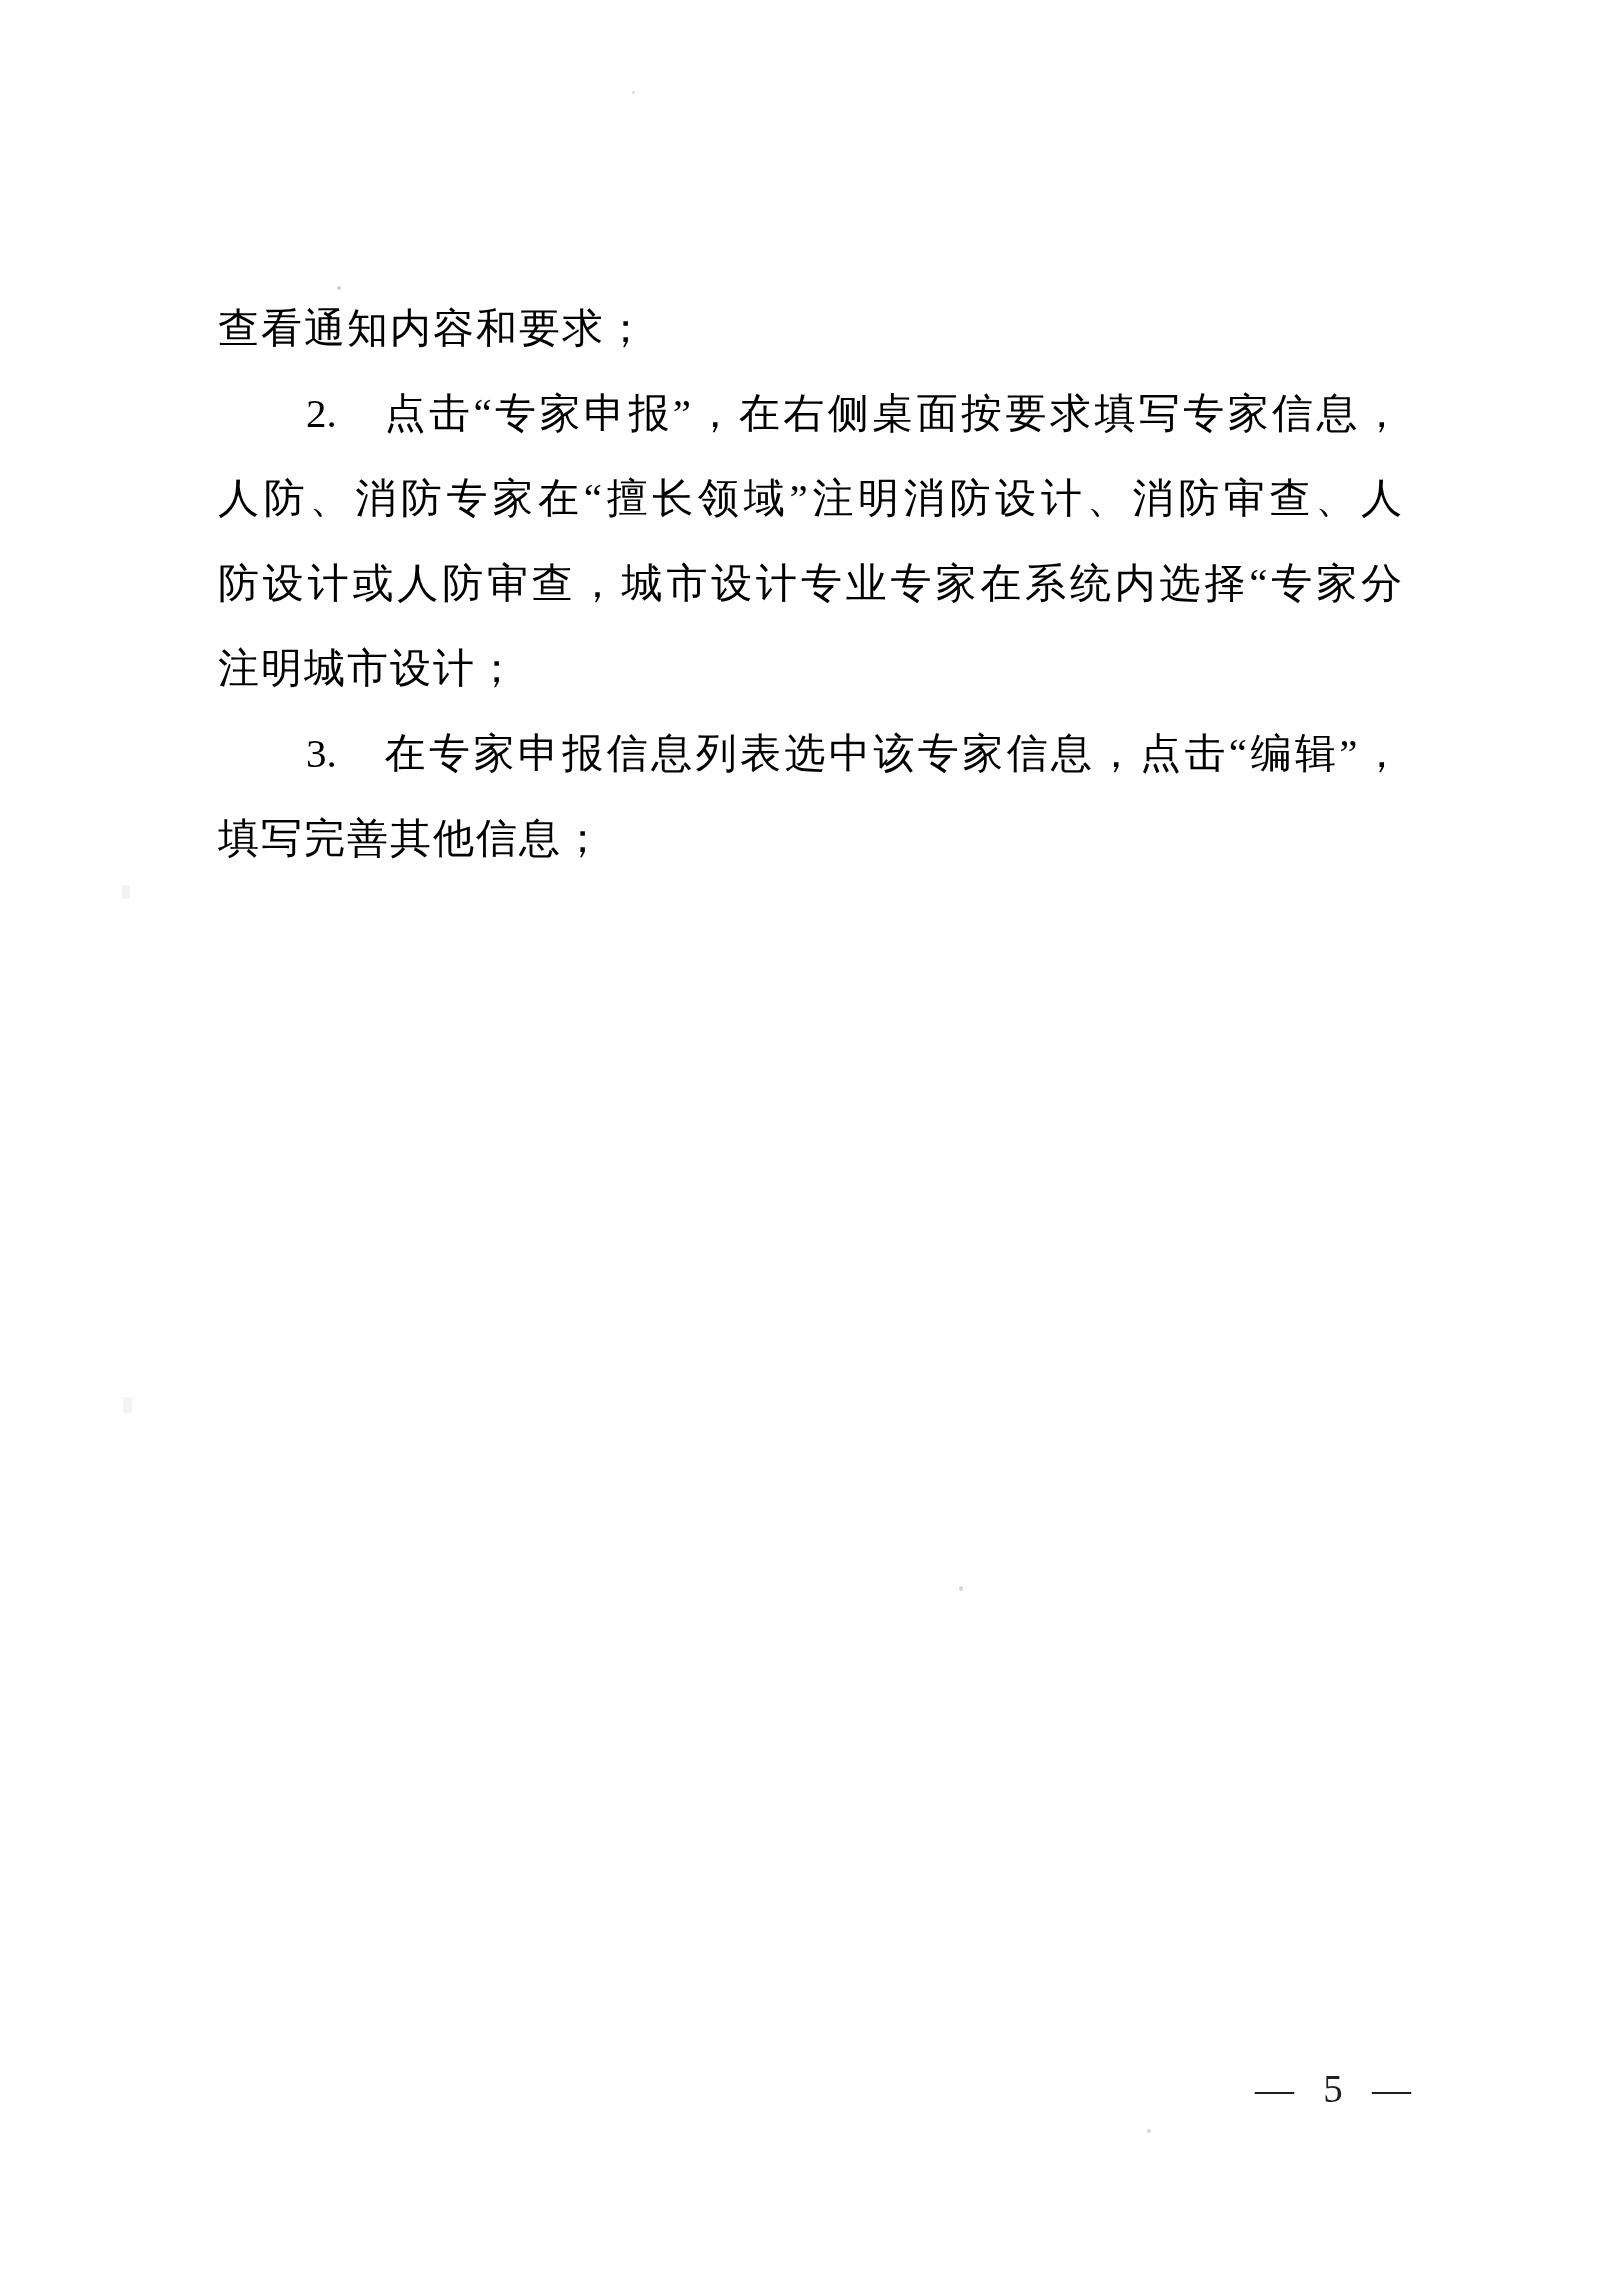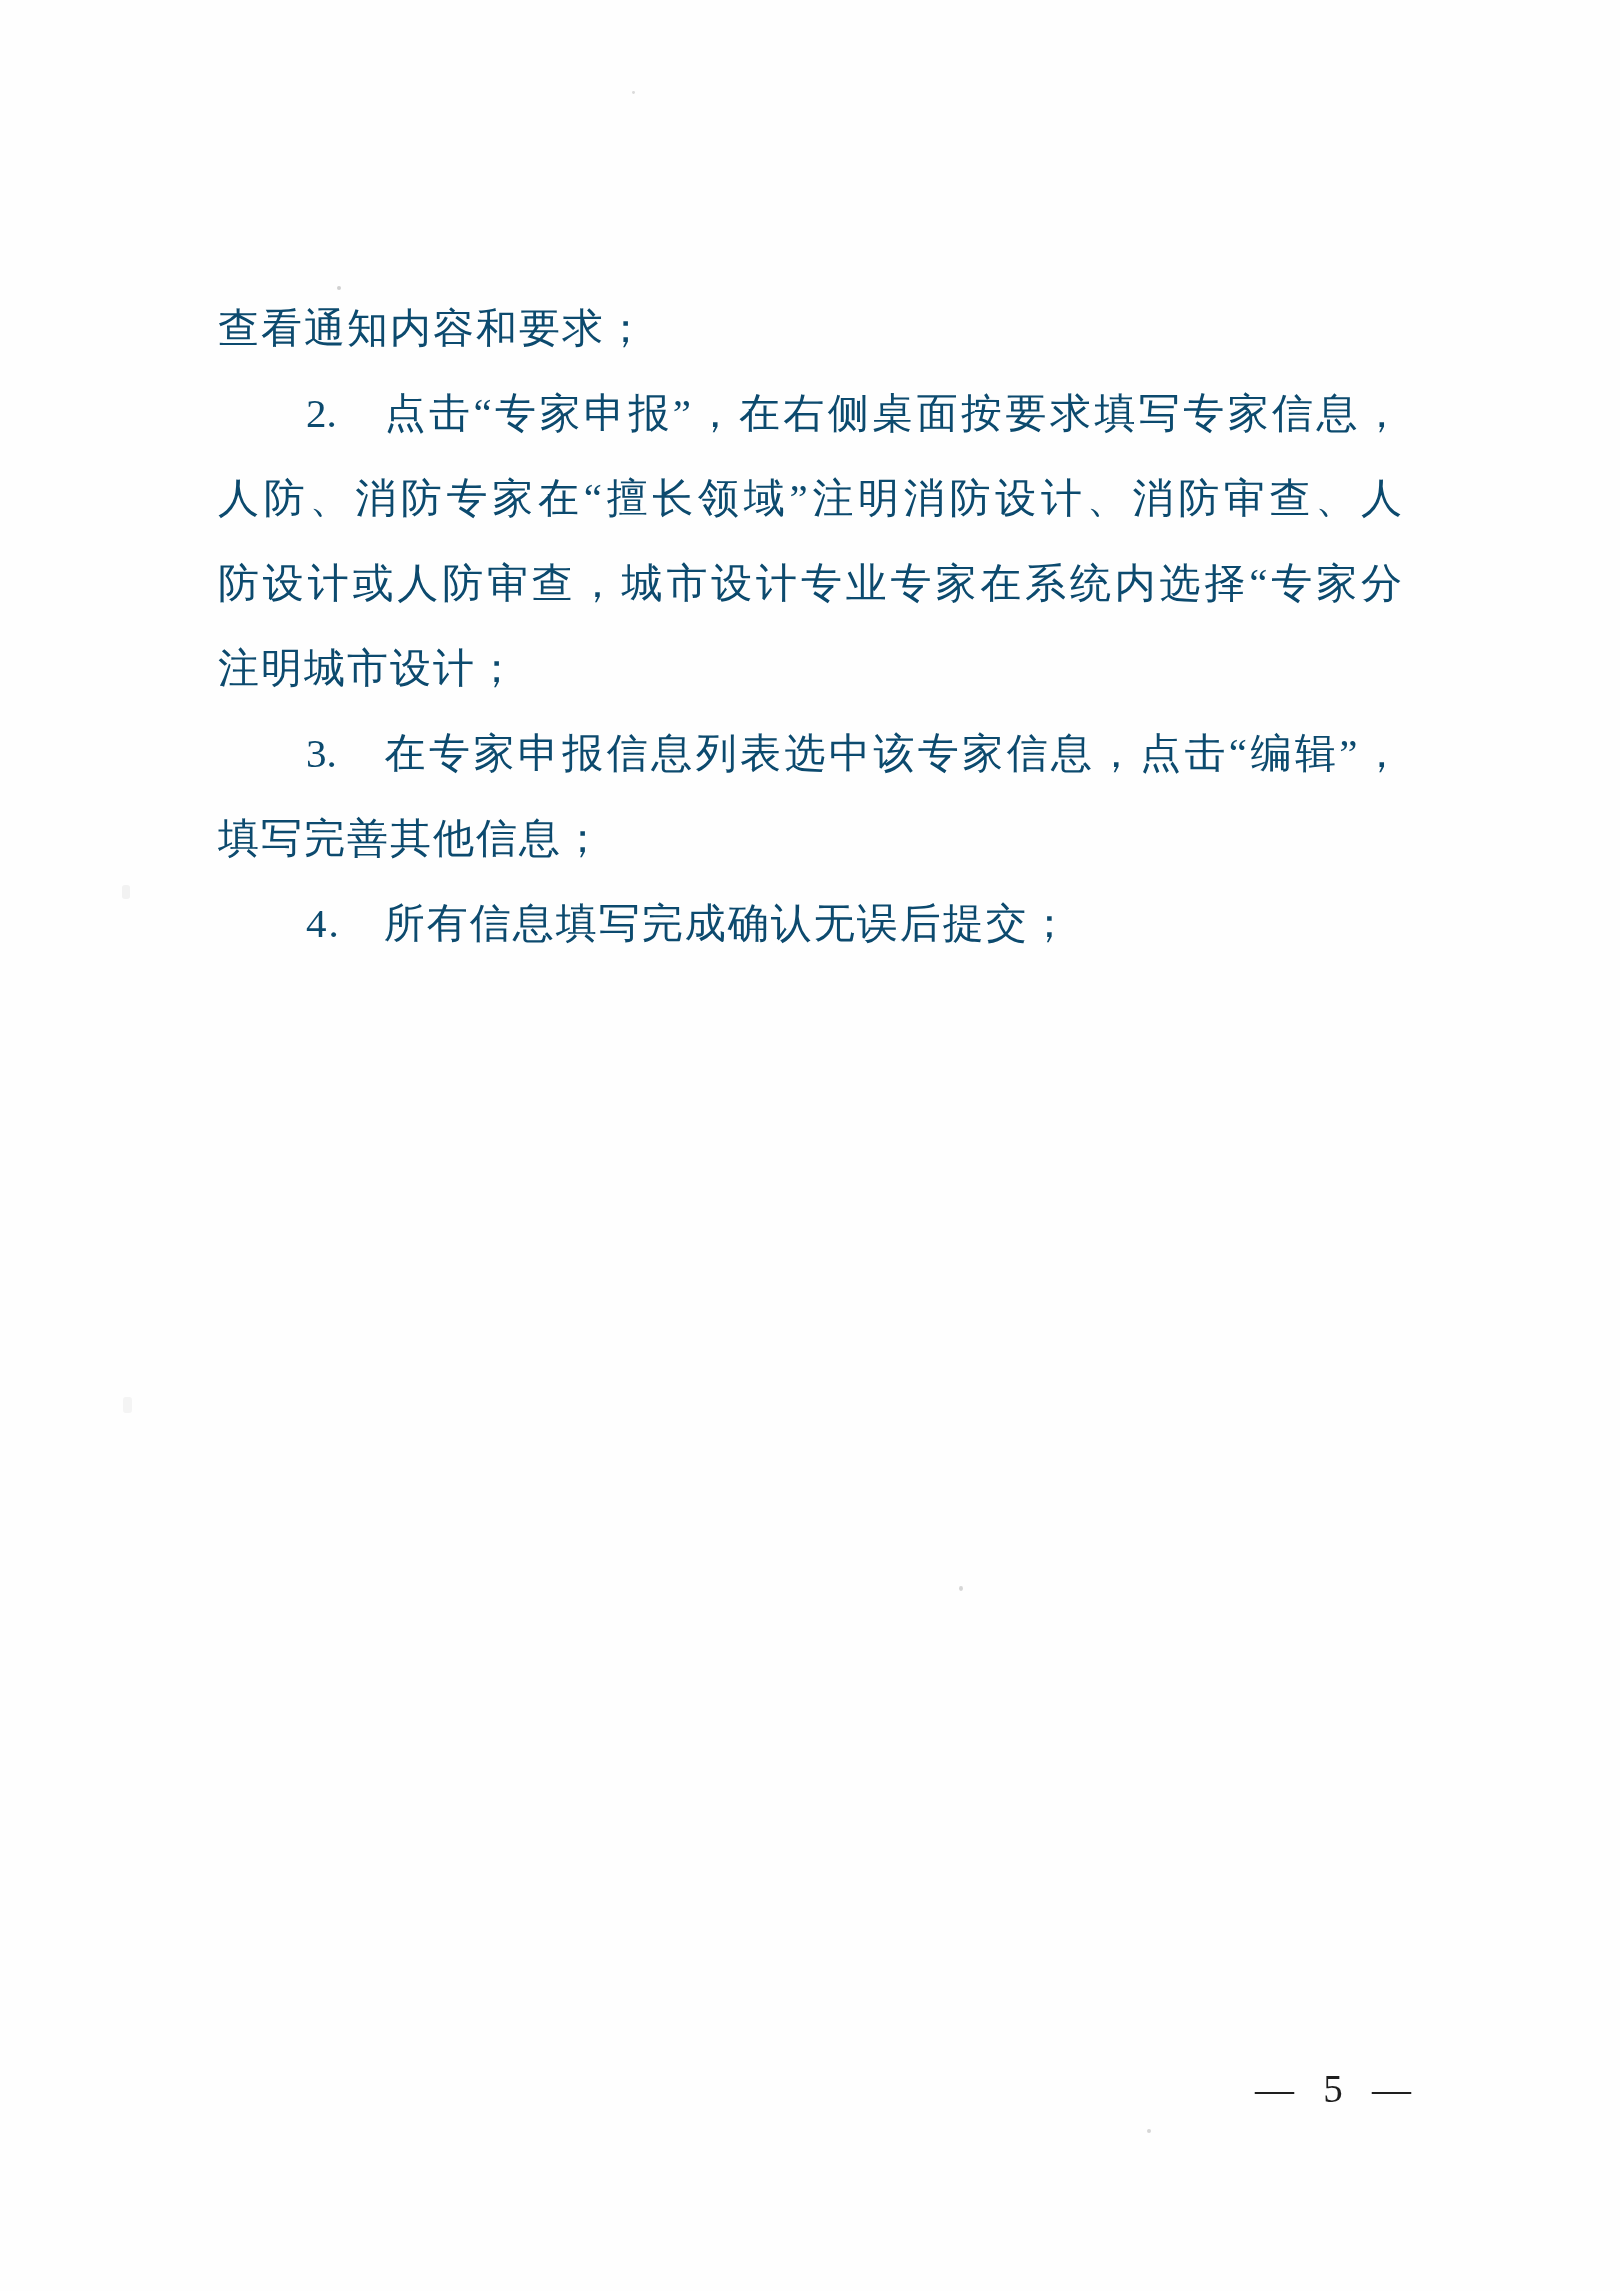--- a/index.html
+++ b/index.html
@@ -22,21 +22,21 @@
     left: 218px;
     top: 286px;
     width: 1184px;
   }
   .line {
     font-size: 41px;
     line-height: 85px;
     height: 85px;
     letter-spacing: 2px;
     white-space: nowrap;
-    color: #0c4a6e;
+    color: #000000;
     text-align: left;
   }
   
   .line.fill {
     white-space: normal;
     letter-spacing: 0;
     text-align: justify;
     text-align-last: justify;
     font-family: Liberation Serif, serif;
   }
@@ -75,21 +75,20 @@
 <div class="page">
 
   <div class="text-block">
     <div class="line">查看通知内容和要求；</div>
     <div class="line fill indent">2.　点击“专家申报”，在右侧桌面按要求填写专家信息，</div>
     <div class="line fill">人防、消防专家在“擅长领域”注明消防设计、消防审查、人</div>
     <div class="line fill">防设计或人防审查，城市设计专业专家在系统内选择“专家分</div>
     <div class="line">注明城市设计；</div>
     <div class="line fill indent">3.　在专家申报信息列表选中该专家信息，点击“编辑”，</div>
     <div class="line">填写完善其他信息；</div>
-    <div class="line indent">4.　所有信息填写完成确认无误后提交；</div>
   </div>
 
   <div class="page-footer">— 5 —</div>
 
   <div class="speck s1"></div>
   <div class="speck s2"></div>
   <div class="speck s3"></div>
   <div class="speck s4"></div>
   <div class="speck s5"></div>
   <div class="speck s6"></div>

